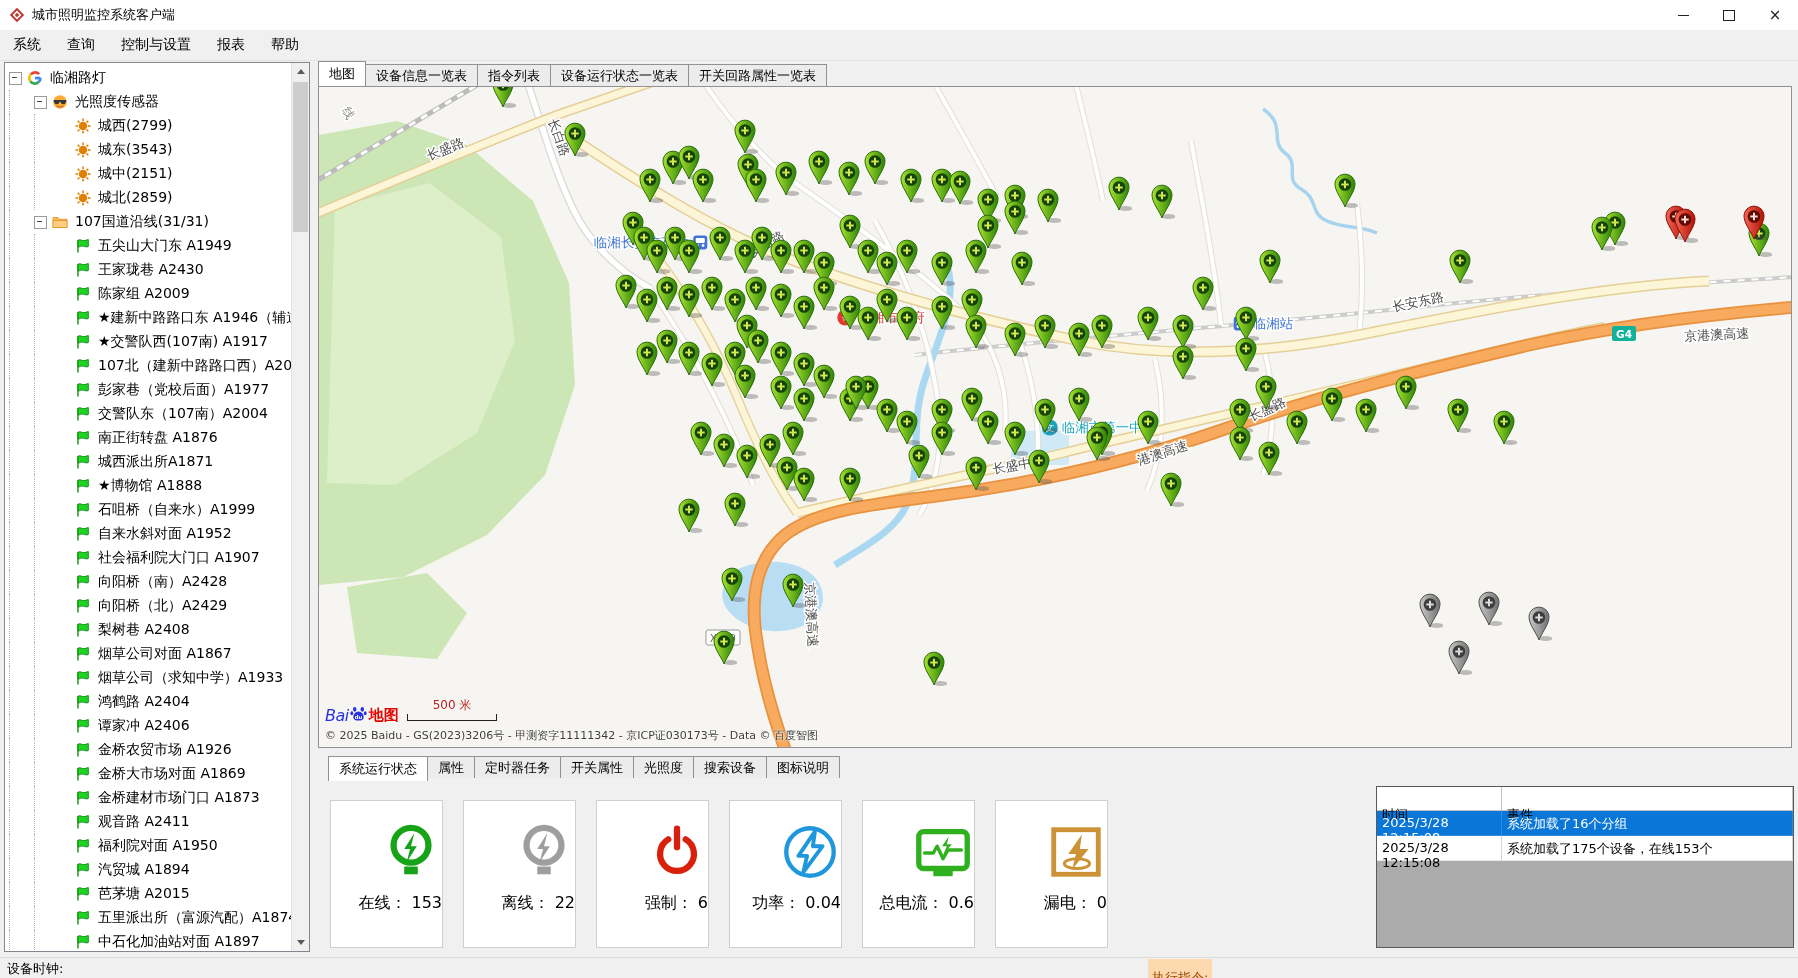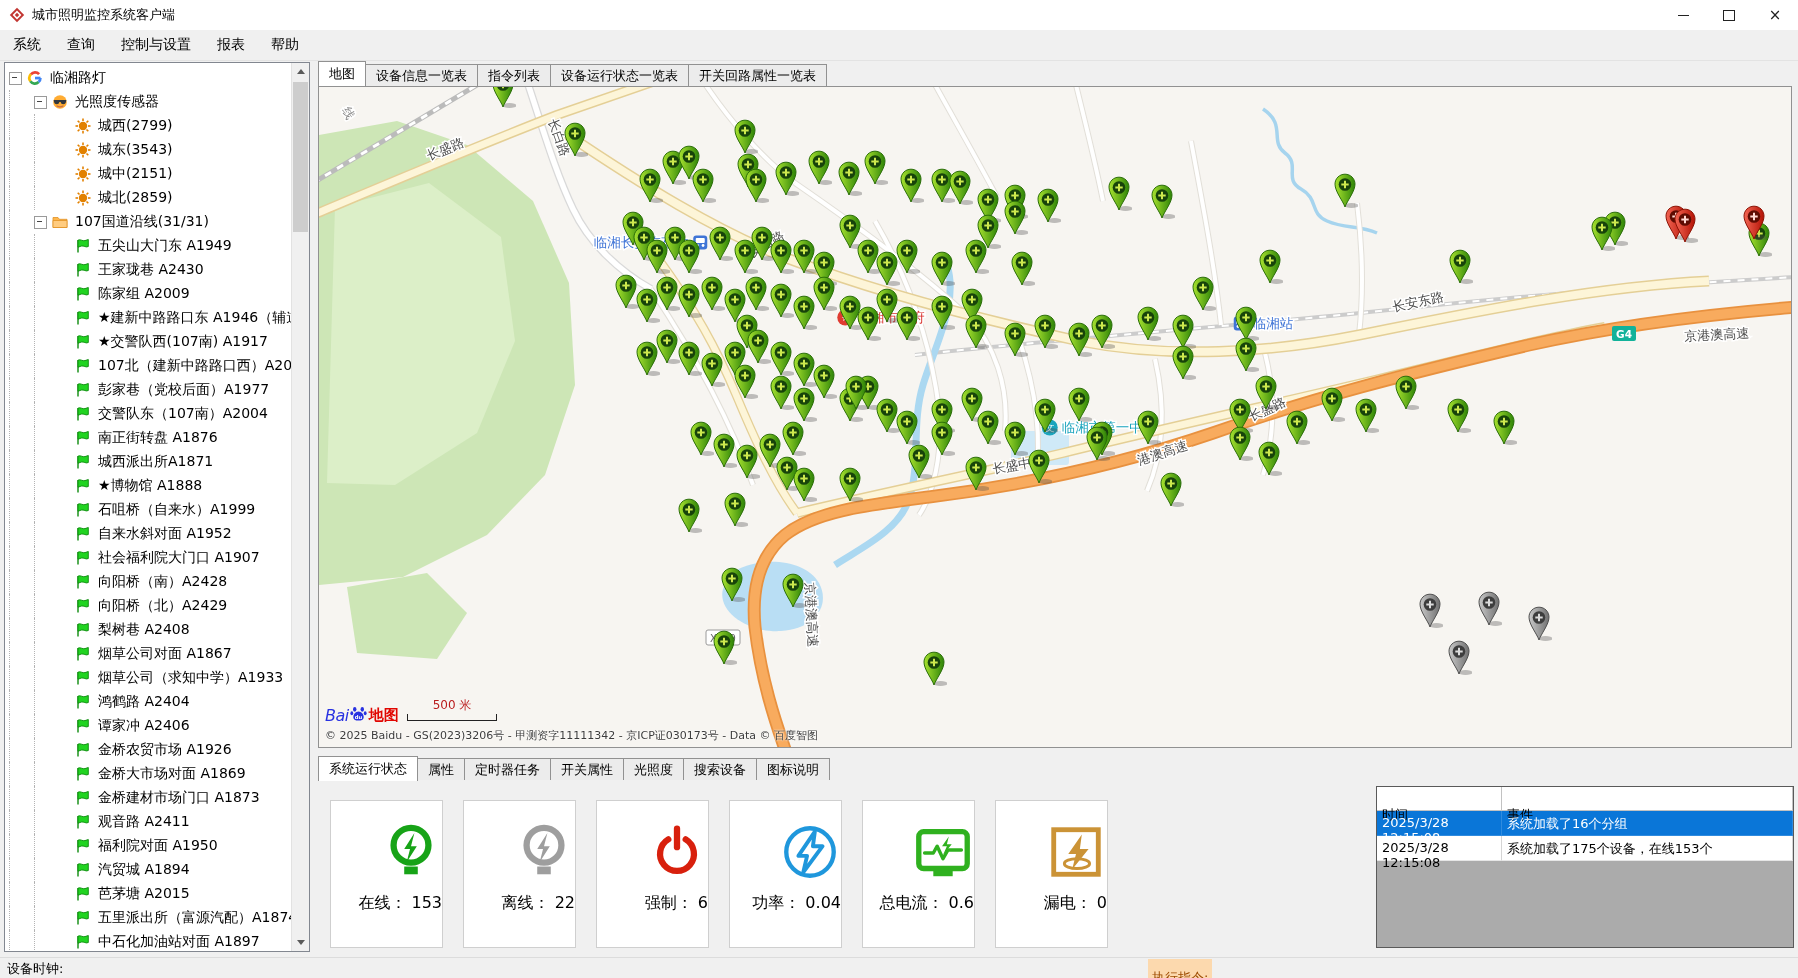--- a/index.html
+++ b/index.html
@@ -50,21 +50,21 @@
   .badge-road-rect{fill:#fff;stroke:#9a9a9a;stroke-width:1}
   .badge-road-text{fill:#666;font-size:10px;text-anchor:middle}
   .map-attrib{position:absolute;left:6px;bottom:4px;font-size:11px;color:#3c3c3c;text-shadow:0 0 2px #fff,0 0 2px #fff}
   .baidu-logo{position:absolute;left:6px;bottom:22px;display:flex;align-items:flex-end}
   .logo-bai{color:#2932e1;font-weight:normal;font-size:16px;font-style:italic;letter-spacing:-.5px}
   .logo-map{color:#e10601;font-weight:bold;font-size:15px;margin-left:1px}
   .scalebar{position:absolute;left:88px;bottom:26px;width:90px;text-align:center}
   .scalebar .num{font-size:12px;color:#b91c1c;text-shadow:0 0 2px #fff}
   .scalebar .bar{height:6px;border-left:1.5px solid #222;border-right:1.5px solid #222;border-bottom:1.5px solid #222}
   
-  .bottom-tabs{position:absolute;left:318px;top:756px;height:25px;display:flex;align-items:center}
+  .bottom-tabs{position:absolute;left:328px;top:756px;height:25px;display:flex;align-items:flex-start}
   .cards{position:absolute;left:330px;top:800px;display:flex}
   .card{width:111px;height:146px;background:#fff;border:1px solid #cfcfcf;margin-right:20px;display:flex;flex-direction:column;align-items:flex-end}
   .card-icon{margin-top:10px;height:82px;display:flex;align-items:center;justify-content:center}
   .card-text{font-size:16px;color:#000;white-space:nowrap}
   
   .event-log{position:absolute;left:1376px;top:786px;width:416px;height:160px;background:#ababab;border:1px solid #5a5a5a;font-size:13px;overflow:hidden}
   .log-header{display:flex;height:23px;background:#fff;border-bottom:1px solid #c2c2c2}
   .log-h-cell{padding:19px 5px;border-right:1px solid #c2c2c2;box-sizing:border-box}
   .log-col-time{width:125px;flex:0 0 auto}
   .log-col-event{flex:1}

